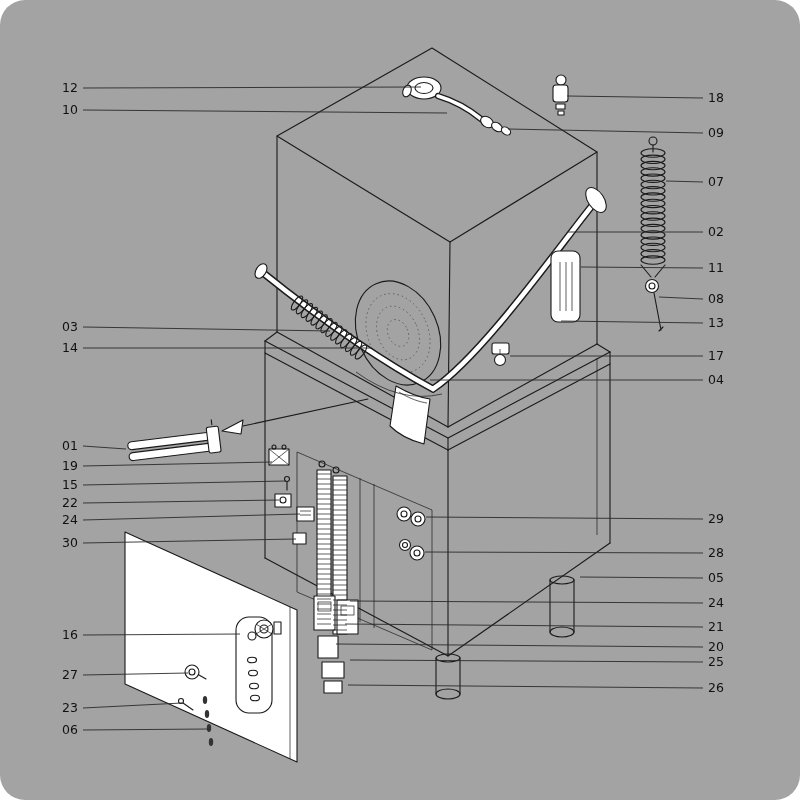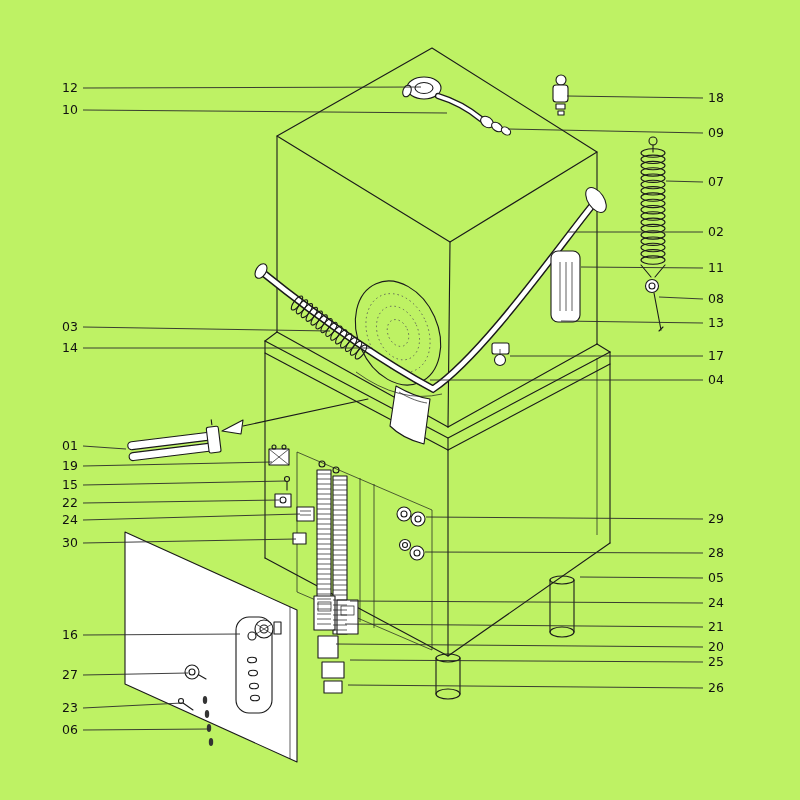--- a/index.html
+++ b/index.html
@@ -1,17 +1,17 @@
 <!DOCTYPE html>
 <html><head>
 <meta charset="utf-8">
 <style>
   html,body{margin:0;padding:0;background:#ffffff;}
-  .stage{position:relative;width:800px;height:800px;background:#bef264;overflow:hidden;
-         font-family:"DejaVu Sans","Liberation Sans",sans-serif;}
+  .stage{position:relative;width:800px;height:800px;background:#a3a3a3;overflow:hidden;
+         font-family:"DejaVu Sans","Liberation Sans",sans-serif;border-radius:25px;}
   svg{display:block;}
   .art{stroke:#1a1a1a;fill:none;stroke-width:1.1;stroke-linecap:round;stroke-linejoin:round;}
   .thin{stroke:#1a1a1a;fill:none;stroke-width:0.7;}
   .solid{fill:#ffffff;stroke:#1a1a1a;stroke-width:1.1;stroke-linejoin:round;}
   .dark{fill:#333333;stroke:none;}
   .dots{stroke:#555;stroke-width:0.8;fill:none;stroke-dasharray:1.5 3;}
   .tube-outer{stroke:#1a1a1a;stroke-width:7.5;fill:none;stroke-linecap:round;}
   .tube-inner{stroke:#ffffff;stroke-width:4.6;fill:none;stroke-linecap:round;}
   .tube-outer-s{stroke:#1a1a1a;stroke-width:6.2;fill:none;stroke-linecap:round;}
   .tube-inner-s{stroke:#ffffff;stroke-width:3.6;fill:none;stroke-linecap:round;}

